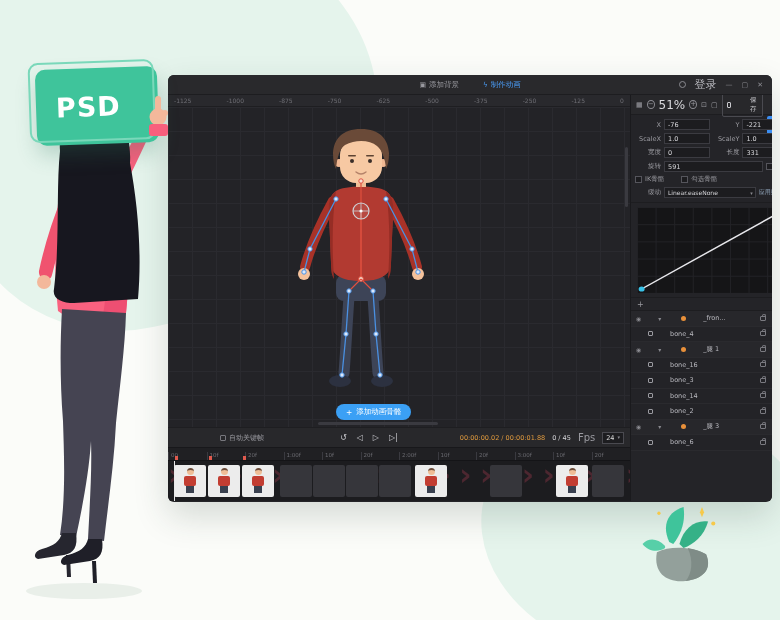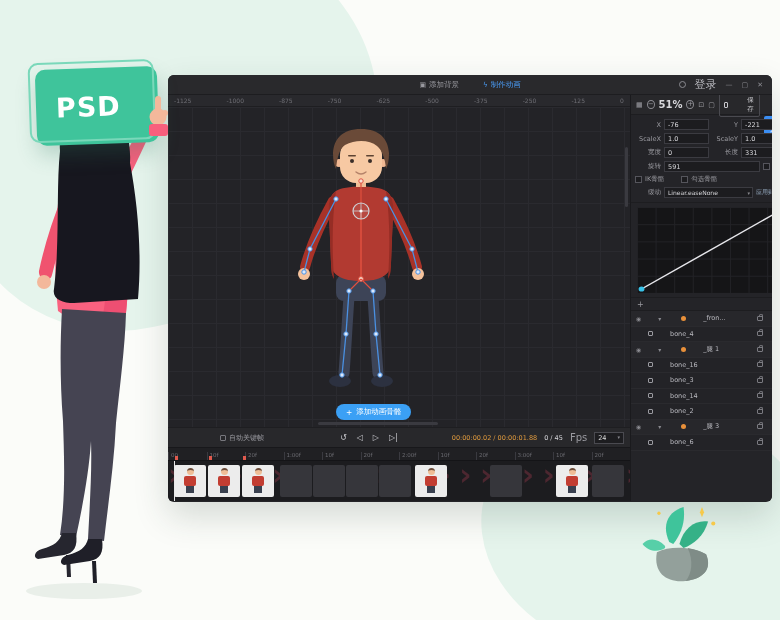--- a/index.html
+++ b/index.html
@@ -54,21 +54,21 @@
 
   .control-bar { height:20px; background:#28282b; border-top:1px solid #1e1e21; display:flex; align-items:center;
     font-size:7px; color:#9a9aa0; position:relative; padding:0 6px; }
   .autokey { display:flex; align-items:center; gap:3px; margin-left:46px; }
   .ak-ico { width:6px; height:6px; border:1px solid #77777d; border-radius:1px; }
   .transport { position:absolute; left:172px; display:flex; gap:10px; font-size:8px; color:#c7c7cc; }
   .times { margin-left:auto; display:flex; align-items:center; gap:7px; }
   .timecode { color:#e09a3e; font-size:6.5px; }
   .frames { color:#d8d8dc; font-size:6.5px; }
   .fps-lab { font-size:10px; }
-  .fps-box { border:1px solid #4a4a50; background:#1d1d20; padding:1px 3px; color:#ddd; display:flex; gap:11px; font-size:6.5px; align-items:flex-start; }
+  .fps-box { border:1px solid #4a4a50; background:#1d1d20; padding:1px 3px; color:#ddd; display:flex; gap:3px; font-size:6.5px; align-items:flex-start; }
 
   .tl-ruler { height:13px; background:#202023; border-top:1px solid #18181b; display:flex; align-items:flex-end;
     font-size:5.5px; color:#6a6a70; position:relative; }
   .tick { width:38.5px; border-left:1px solid #3a3a40; padding-left:2px; height:8px; flex-shrink:0; }
   .kf-mark { position:absolute; bottom:0; width:3px; height:4px; background:#e05a4e; }
 
   .film-strip { height:41px; background:#1c1c1f; position:relative; overflow:hidden; border-top:1px solid #141417; }
   .chevrons { position:absolute; left:0; top:-4px; font-size:30px; font-weight:bold; letter-spacing:-1px;
     color:#4d2730; white-space:nowrap; }
   .cell { position:absolute; top:4px; width:32px; height:32px; border-radius:2px; }
@@ -80,21 +80,21 @@
   .mc-body { width:12px; height:10px; background:#c23d32; border-radius:2px; margin-top:1px; }
   .mc-legs { width:8px; height:7px; background:#39404f; }
 
   
   .right-col { flex:1; background:#242428; border-left:1px solid #1a1a1d; display:flex; flex-direction:column; }
   .panel-toolbar { height:20px; display:flex; align-items:center; justify-content:flex-end; gap:4px; padding:0 5px;
     background:#28282b; border-bottom:1px solid #1d1d20; font-size:7px; color:#9a9aa0; flex-shrink:0; }
   .pt-ico { font-size:7px; color:#9a9aa0; }
   .zoom-circ { width:9px; height:9px; border:1px solid #8a8a90; border-radius:50%; display:flex; align-items:center;
     justify-content:center; font-size:7px; line-height:1; }
-  .zoom-level { color:#d8d8dc; font-size:10px;font-weight:bold; }
+  .zoom-level { color:#d8d8dc; font-size:12px; }
   .save-btn { border:1px solid #4a4a50; padding:2px 4px; border-radius:2px; display:flex; gap:19px; align-items:center; color:#c9c9ce; font-size:6.5px; }
   .icon-sq { width:6px; height:6px; border:1px solid currentColor; border-radius:1px; }
   .pub-btn { background:#3b8ef3; color:#fff; padding:2px 6px; border-radius:2px; font-size:6.5px;margin-top:44px; }
 
   .props { padding:4px 4px 1px; border-bottom:1px solid #1d1d20; flex-shrink:0; }
   .prow { display:flex; align-items:center; margin-bottom:3px; gap:3px; font-size:6.5px; color:#9a9aa0; }
   .plabel { width:26px; text-align:right; flex-shrink:0; }
   .pinput { flex:1; height:11px; background:#1c1c1f; border:1px solid #3b3b41; color:#d8d8dc; display:flex;
     align-items:center; padding-left:3px; font-size:6.5px; min-width:0; }
   .chk { width:7px; height:7px; border:1px solid #55555c; background:#1c1c1f; flex-shrink:0; }

